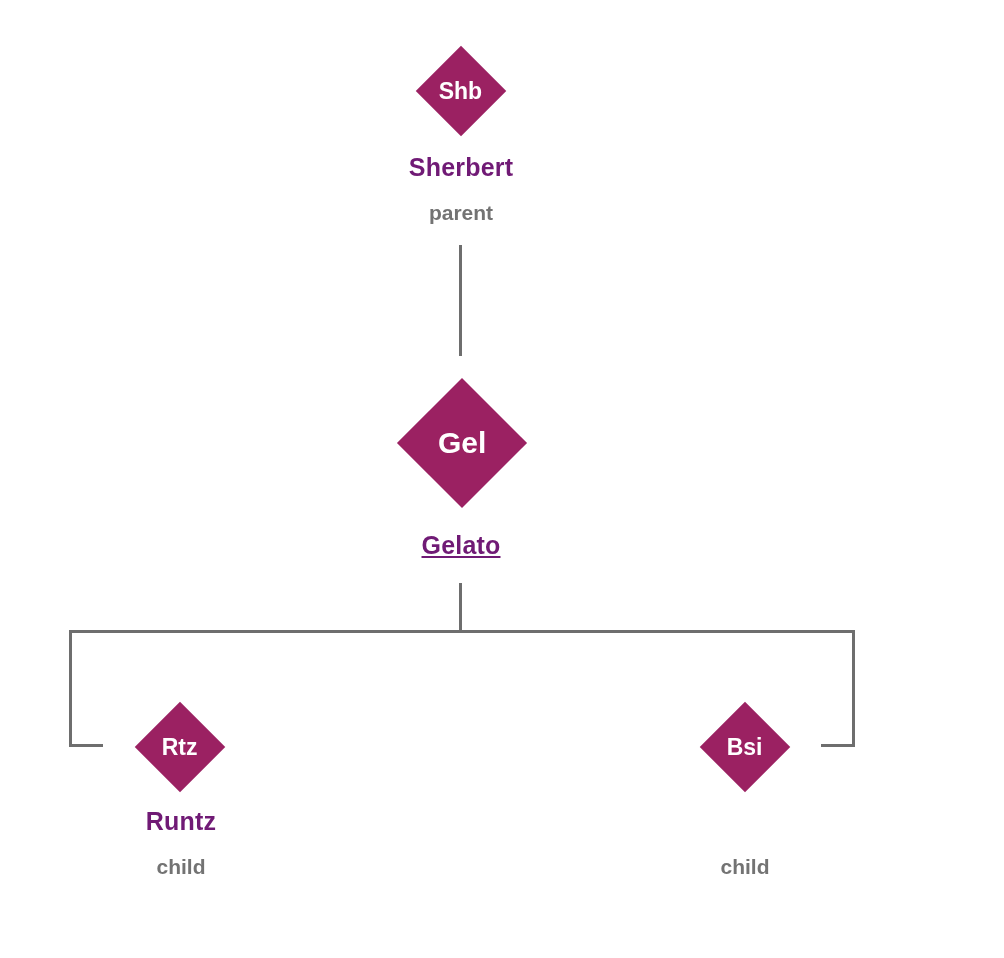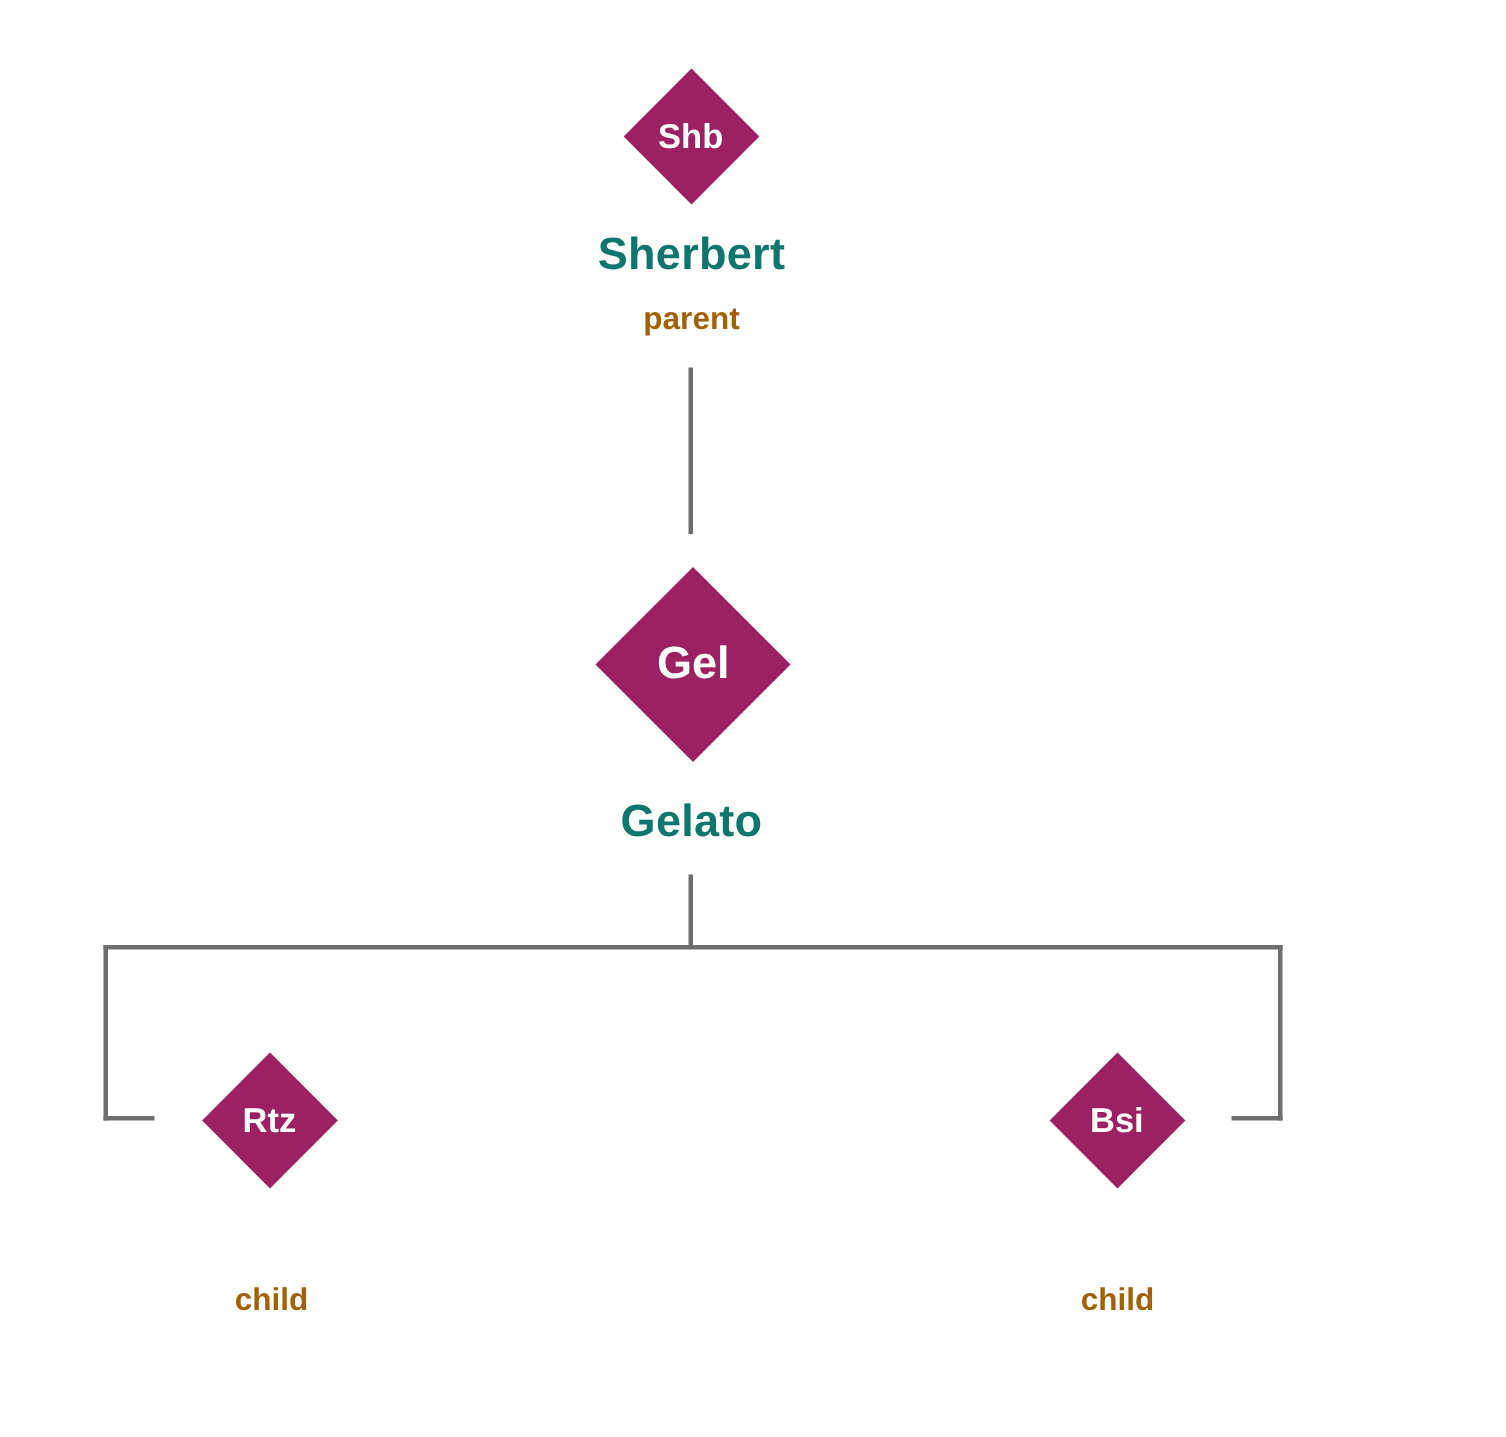--- a/index.html
+++ b/index.html
@@ -53,38 +53,38 @@
   .d-sherbert { left: 429px; top: 59px;  }
   .d-gelato   { left: 416px; top: 397px; }
   .d-runtz    { left: 148px; top: 715px; }
   .d-biscotti { left: 713px; top: 715px; }
 
   
   .name {
     position: absolute;
     width: 300px;
     text-align: center;
-    font-size: 30px;
+    font-size: 25px;
     font-weight: bold;
-    color: #0f766e;
+    color: #701a75;
     letter-spacing: 0.2px;
     cursor: pointer;
   }
   .relation {
     position: absolute;
     width: 300px;
     text-align: center;
     font-size: 21px;
     font-weight: bold;
-    color: #a16207;
+    color: #737373;
   }
 
   .n-sherbert { left: 311px; top: 153px; }
   .r-sherbert { left: 311px; top: 201px; }
-  .n-gelato   { left: 311px; top: 531px; }
+  .n-gelato   { left: 311px; top: 531px; text-decoration: underline; }
   .n-runtz    { left: 31px;  top: 807px; }
   .r-runtz    { left: 31px;  top: 855px; }
   .n-biscotti { left: 595px; top: 807px; }
   .r-biscotti { left: 595px; top: 855px; }
 </style>
 </head>
 <body>
 
 <div id="canvas">
 
@@ -103,20 +103,21 @@
   <div class="relation r-sherbert">parent</div>
 
   <div class="diamond large d-gelato">
     <span>Gel</span>
   </div>
   <div class="name n-gelato">Gelato</div>
 
   <div class="diamond small d-runtz">
     <span>Rtz</span>
   </div>
+  <div class="name n-runtz">Runtz</div>
   <div class="relation r-runtz">child</div>
 
   <div class="diamond small d-biscotti">
     <span>Bsi</span>
   </div>
   <div class="relation r-biscotti">child</div>
 
 </div>
 
 </body></html>

